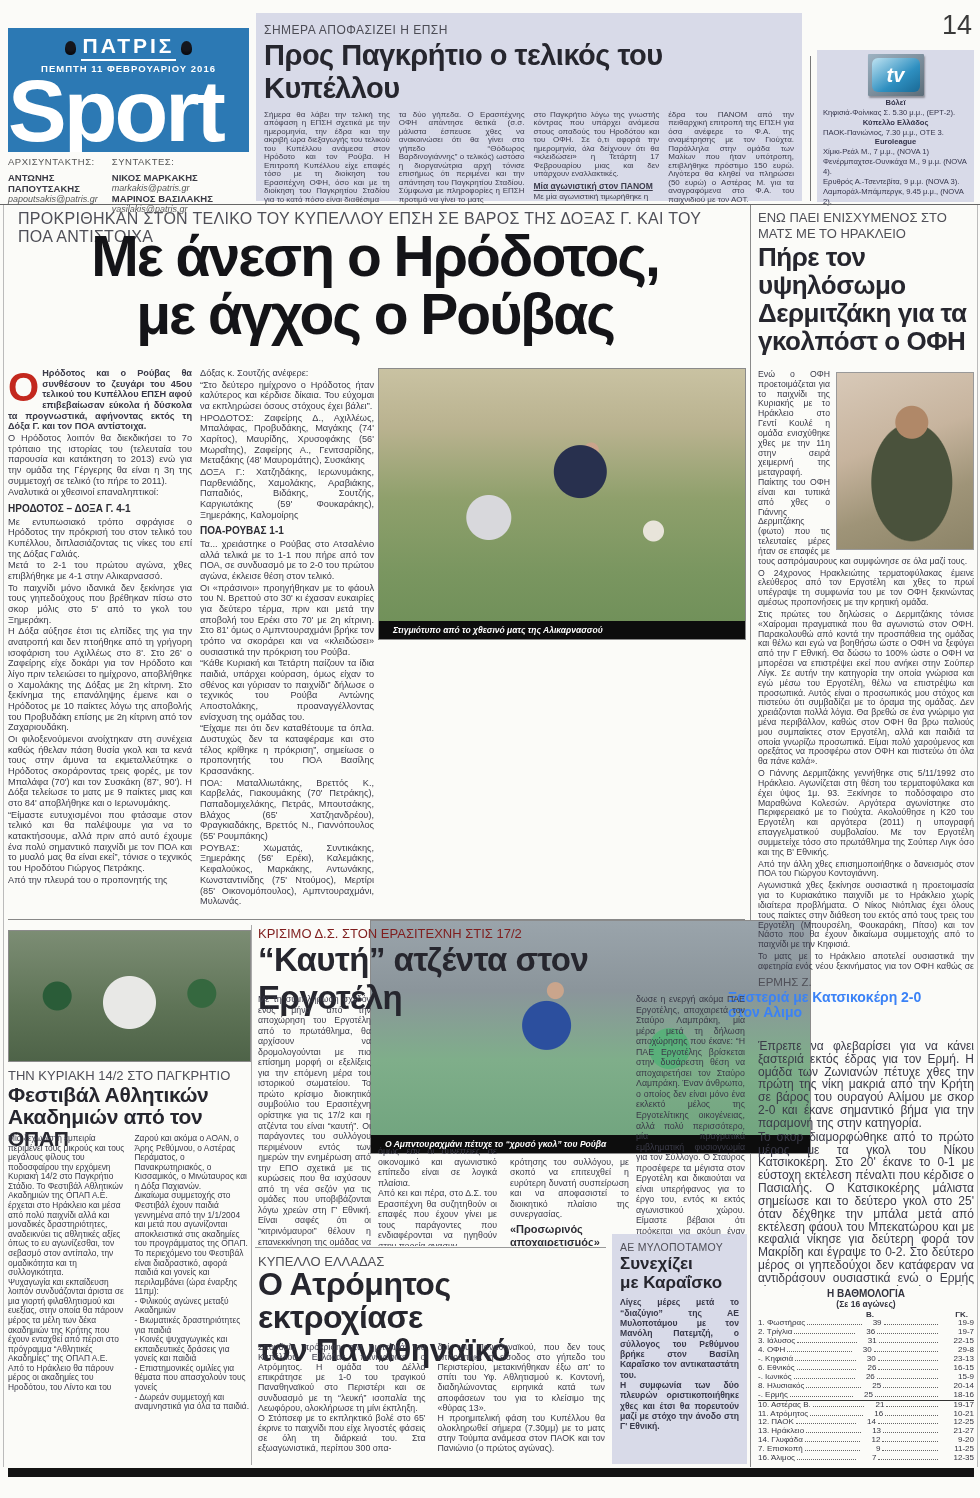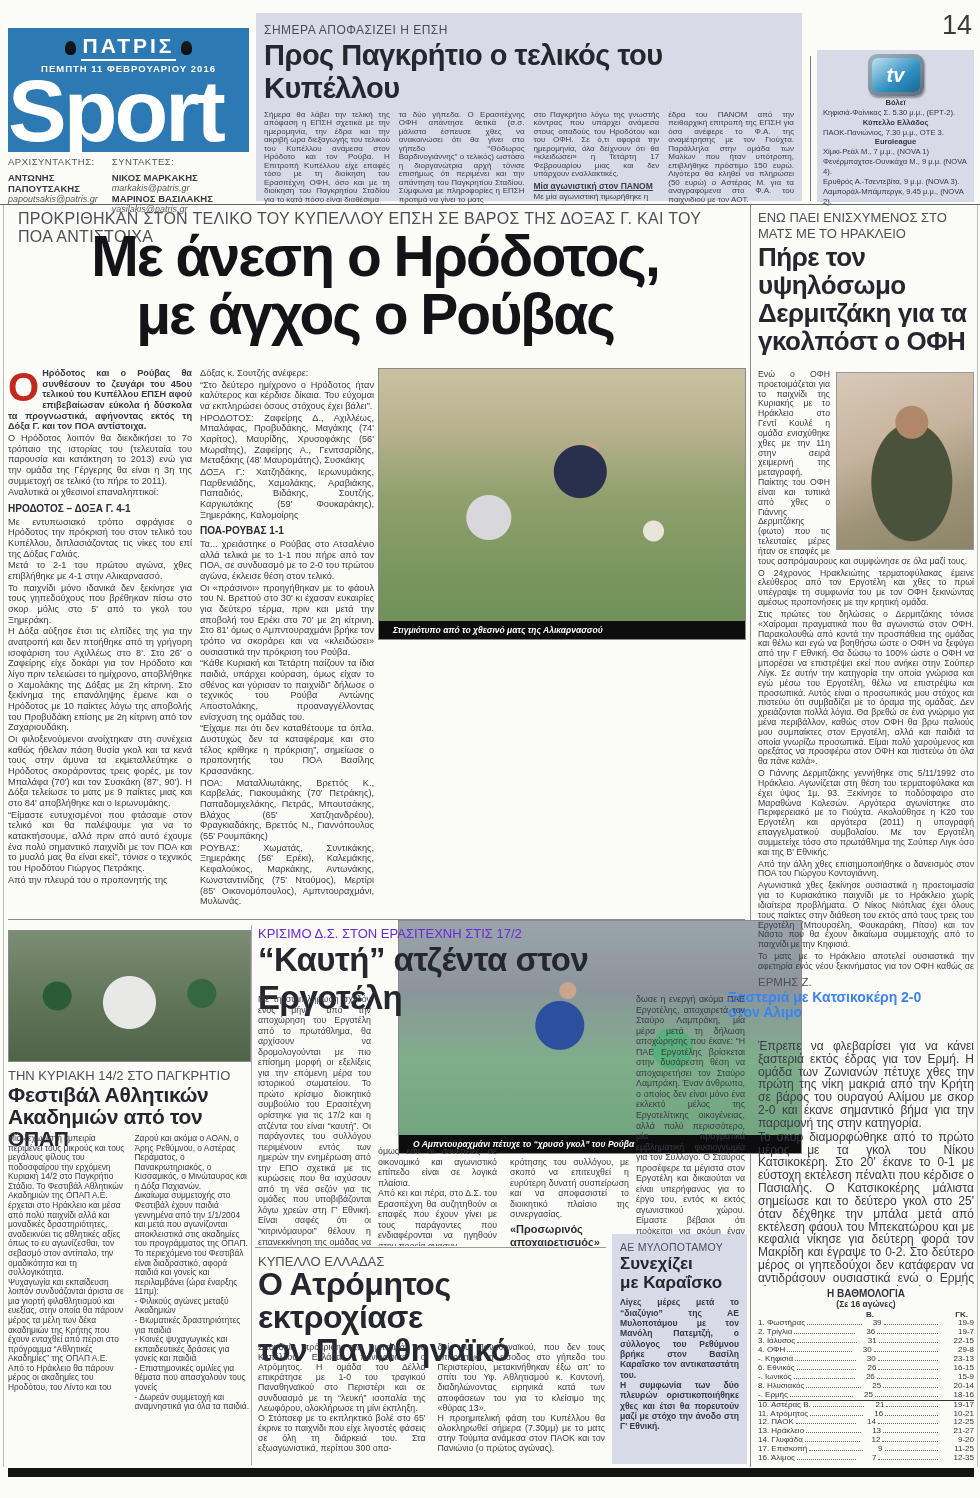--- a/index.html
+++ b/index.html
@@ -26,21 +26,21 @@
   .kicker { font-size:12px; color:#4c4c55; letter-spacing:0.5px; }
   .topstory h1 { font-size:29px; color:#26262e; letter-spacing:-0.5px; font-weight:bold; margin:2px 0 6px; }
   .tcols { display:flex; gap:9px; }
   .tcol { width:128px; font-size:8px; line-height:1.06; text-align:justify; color:#3c3c4c; }
   .tsub { font-weight:bold; font-size:8.5px; text-decoration:underline; margin:3px 0 2px; }
 
   
   .pagenum { right:8px; top:10px; font-size:27px; color:#3a3a3a; }
   .tvrule { left:810px; top:56px; width:1px; height:145px; background:#777; }
   .tvbox { left:817px; top:50px; width:157px; height:152px; padding:4px 6px; font-size:7.6px; line-height:1.3; color:#33334a; }
-  .tvicon { width:56px; height:42px; margin:0 auto 2px; background:linear-gradient(145deg,#9db2c2,#5d6d79); border-radius:9px; position:relative; box-shadow:1px 2px 2px rgba(0,0,0,0.35); }
+  .tvicon { width:56px; height:42px; margin:0 auto 2px; background:linear-gradient(145deg,#9db2c2,#5d6d79); border-radius:1px; position:relative; box-shadow:1px 2px 2px rgba(0,0,0,0.35); }
   .tvicon-inner { position:absolute; inset:4px; background:linear-gradient(145deg,#bfe3f2,#2e8fc0 60%,#1a6a96); border-radius:6px; color:#fff; font-weight:bold; font-style:italic; font-size:20px; text-align:center; line-height:34px; }
   .tvsec { text-align:center; font-weight:bold; }
   .tvline {}
 
   
   .hrule-top { left:0; top:204px; width:980px; height:1px; background:#666; }
   .vrule-main { left:750px; top:205px; width:1px; height:1262px; background:#8a8a8a; }
   .vrule-left { left:3px; top:205px; width:1px; height:1262px; background:#bbb; }
   .vrule-right { left:977px; top:205px; width:1px; height:1262px; background:#bbb; }
   .hrule-mid { left:8px; top:919px; width:737px; height:1px; background:#888; }
@@ -61,21 +61,21 @@
 
   
   .photo { position:relative; border:1px solid #8a8a8a; overflow:hidden; }
   .caption { position:absolute; left:0; right:0; bottom:0; height:18px; background:#0d0d0d; color:#fff; font-size:8.5px; font-weight:bold; font-style:italic; line-height:18px; padding-left:14px; }
   .photo1 { left:378px; top:368px; width:368px; height:272px; background:
      radial-gradient(circle at 55% 38%, #28304e 0 26px, transparent 27px),
      radial-gradient(circle at 58% 30%, #caa58c 0 7px, transparent 8px),
      radial-gradient(circle at 30% 55%, #d8d8dc 0 22px, transparent 23px),
      radial-gradient(circle at 75% 60%, #e8e4da 0 10px, transparent 11px),
      linear-gradient(180deg,#c9c2a2 0%,#b9b28f 22%,#8fa06c 48%,#7a9660 75%,#6e8f58 100%); }
-  .photo2 { left:398px; top:648px; width:404px; height:234px; background:
+  .photo2 { left:370px; top:648px; width:441px; height:234px; background:
      radial-gradient(circle at 40% 45%, #2c4f9e 0 24px, transparent 25px),
      radial-gradient(circle at 42% 30%, #caa58c 0 8px, transparent 9px),
      radial-gradient(circle at 68% 55%, #59b07a 0 20px, transparent 21px),
      linear-gradient(180deg,#9aa4ab 0%,#8b959b 30%,#7fae8a 60%,#6fa37d 100%); }
   .photo-derm { float:right; width:138px; height:178px; margin:2px 0 3px 6px; border:1px solid #999; background:
      radial-gradient(circle at 55% 28%, #b08868 0 16px, transparent 17px),
      radial-gradient(ellipse at 55% 62%, #4a523c 0 40px, transparent 41px),
      linear-gradient(160deg,#d8c9b8 0%,#c7b49e 40%,#9f9478 70%,#8c8468 100%); }
   .photo-kids { left:8px; top:930px; width:243px; height:132px; border:1px solid #8a8a8a; background:
      radial-gradient(circle at 50% 55%, #e8e8e6 0 26px, transparent 27px),
@@ -110,21 +110,21 @@
   .st-gk { width:34px; text-align:right; }
   .st-rows .st-row:nth-of-type(9) { border-bottom:1.4px solid #333; }
 
   
   .opap-kicker { left:8px; top:1068px; width:243px; font-size:13px; color:#4f4f57; }
   .opap-head { left:8px; top:1084px; width:243px; font-size:21px; font-weight:bold; color:#26262e; line-height:1.05; letter-spacing:-0.3px; }
   .opap-cols { left:8px; top:1134px; width:243px; height:326px; display:flex; gap:10px; overflow:hidden; }
   .opap-col { width:117px; font-size:8.4px; line-height:1.14; color:#3a3a48; white-space:pre-line; }
 
   
-  .ergo-kicker { left:258px; top:926px; width:480px; font-size:13px; color:#6d28d9; }
+  .ergo-kicker { left:258px; top:926px; width:480px; font-size:13px; color:#7f1d1d; }
   .ergo-head { left:258px; top:941px; width:480px; font-size:33px; font-weight:bold; color:#26262e; letter-spacing:-0.5px; }
   .ergo-col1 { left:258px; top:994px; width:113px; height:252px; font-size:8.8px; line-height:1.2; text-align:justify; color:#3a3a48; overflow:hidden; }
   .ergo-col4 { left:636px; top:994px; width:109px; height:252px; font-size:8.8px; line-height:1.2; text-align:justify; color:#3a3a48; overflow:hidden; }
   .ergo-cols23 { left:378px; top:1146px; width:251px; height:100px; display:flex; gap:13px; overflow:hidden; }
   .ergo-c23 { width:119px; font-size:8.8px; line-height:1.2; text-align:justify; color:#3a3a48; white-space:pre-line; }
   .ergo-sub { font-weight:bold; font-size:11px; white-space:normal; border-bottom:1px solid #555; padding-bottom:2px; margin:3px 0 2px; color:#2c2c34; }
 
   
   .atro-kicker { left:258px; top:1254px; width:340px; font-size:13px; color:#4f4f57; }
   .atro-head { left:258px; top:1268px; width:345px; font-size:32px; font-weight:bold; color:#26262e; line-height:1.03; letter-spacing:-0.5px; }
@@ -391,21 +391,21 @@
 
         <div class="st-row">
           <span class="st-team">14. Γλυφάδα</span>
           <span class="dots"></span>
           <span class="st-pts">12</span>
           <span class="dots"></span>
           <span class="st-gk">9-20</span>
         </div>
 
         <div class="st-row">
-          <span class="st-team">17. Επισκοπή</span>
+          <span class="st-team">7. Επισκοπή</span>
           <span class="dots"></span>
           <span class="st-pts">9</span>
           <span class="dots"></span>
           <span class="st-gk">11-25</span>
         </div>
 
         <div class="st-row">
           <span class="st-team">16. Άλιμος</span>
           <span class="dots"></span>
           <span class="st-pts">7</span>

